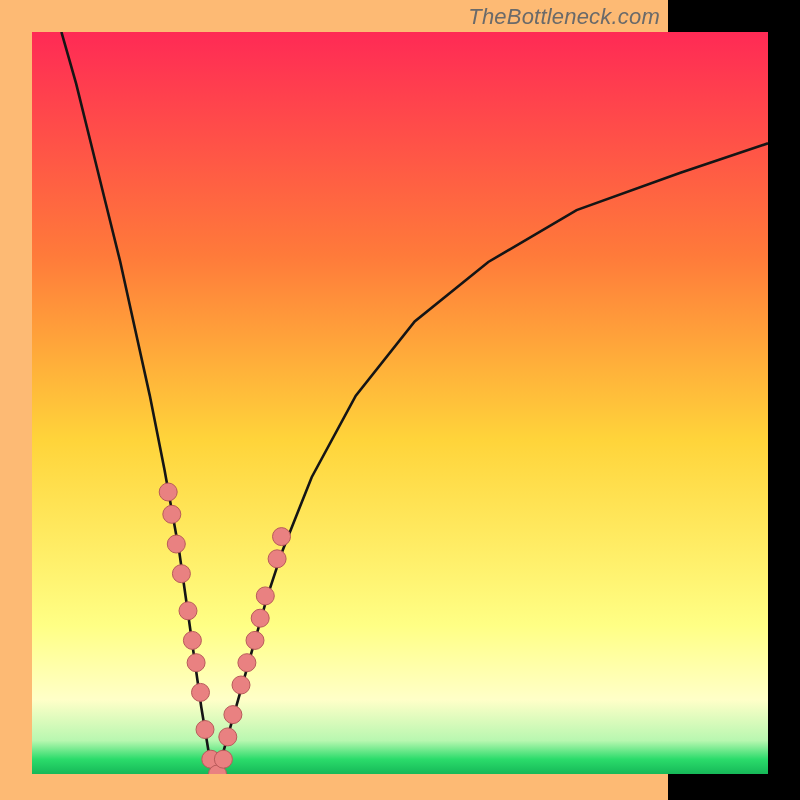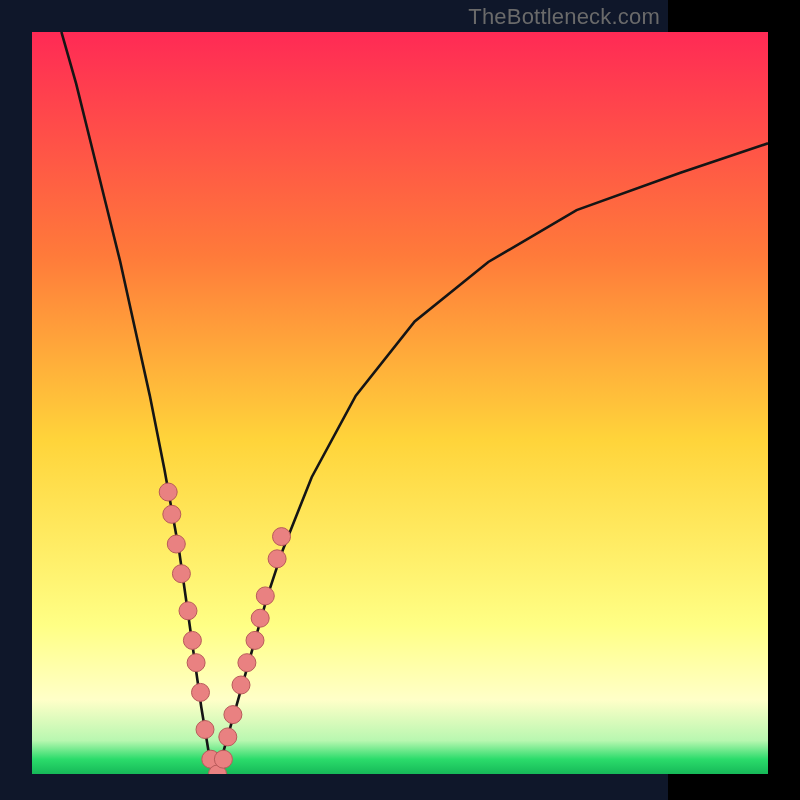--- a/index.html
+++ b/index.html
@@ -8,21 +8,22 @@
     background: #000;
     width: 800px;
     height: 800px;
     overflow: hidden;
     font-family: Arial, Helvetica, sans-serif;
   }
   .frame {
     position: relative;
     width: 668px;
     height: 800px;
-    background: #0f172a;
+    background: #fdba74;
+    font-style: italic;
   }
   .watermark {
     position: absolute;
     top: 4px;
     right: 8px;
     color: #6a6a6a;
     font-size: 22px;
     font-family: Arial, sans-serif;
     letter-spacing: 0.2px;
     user-select: none;

